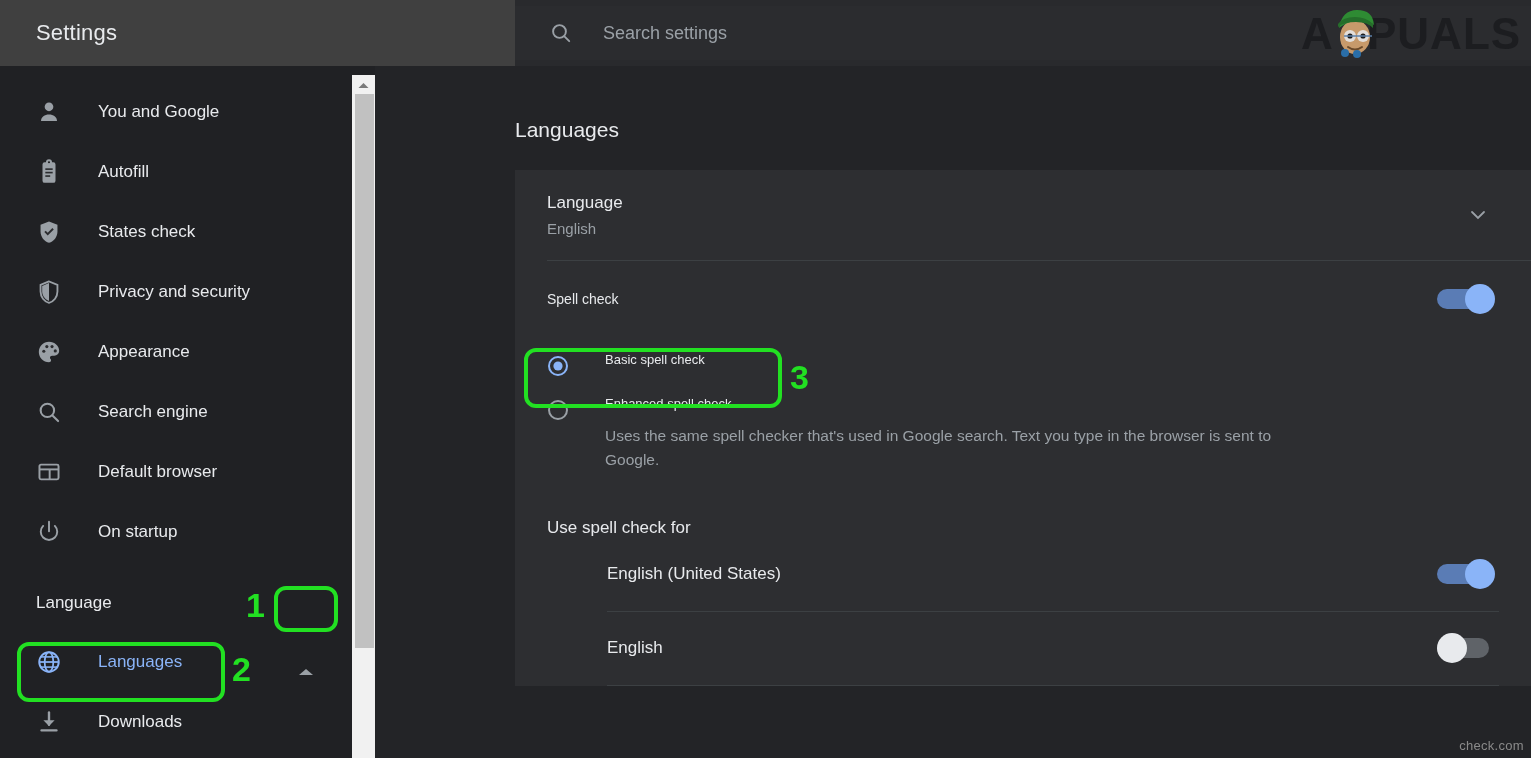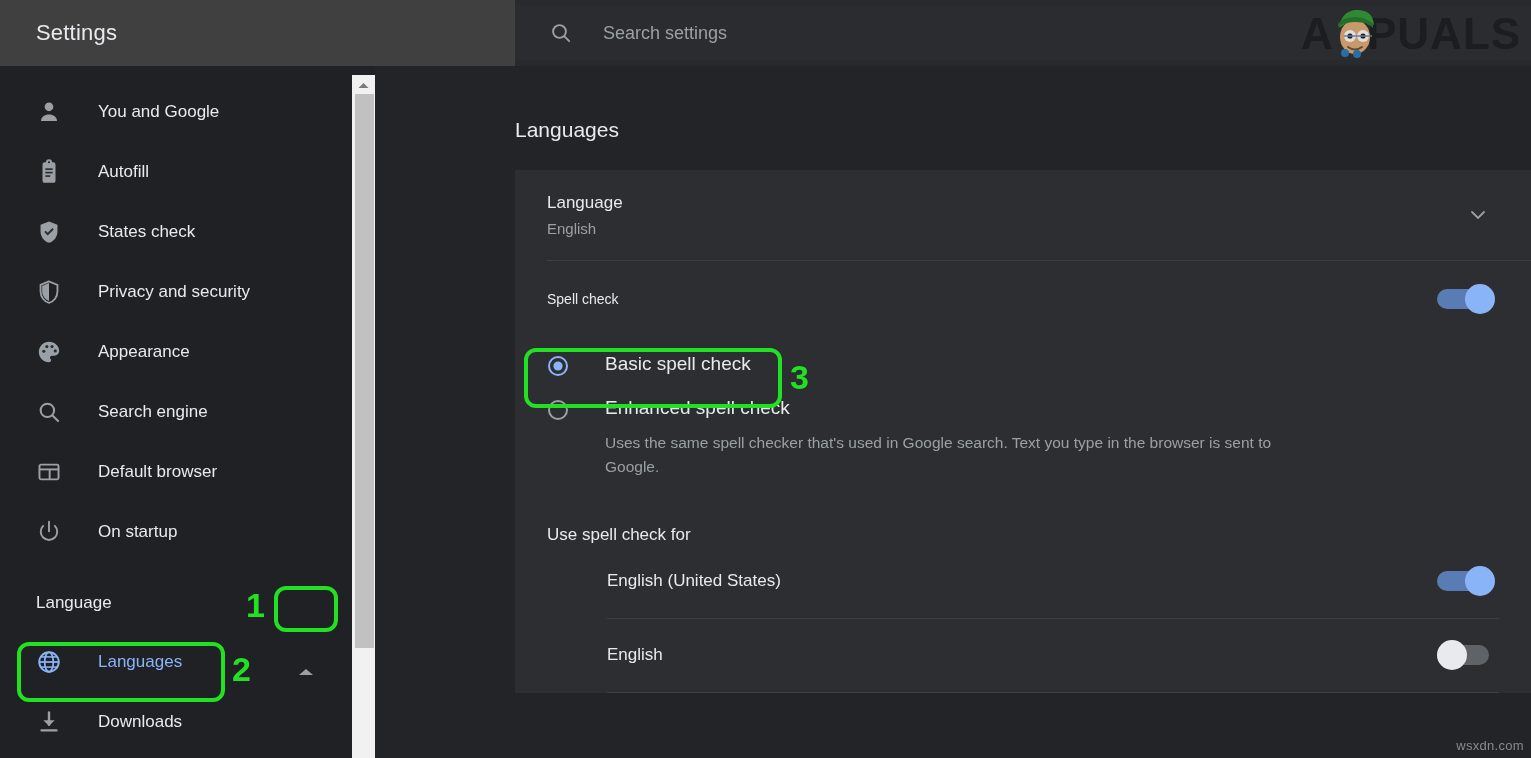--- a/index.html
+++ b/index.html
@@ -139,21 +139,21 @@
     border-radius: 50%; background: #e8eaed;
   }
   .toggle.on .track { background: #5a7cb5; }
   .toggle.on .knob { left: 28px; background: #8ab4f8; }
 
   
   .radio-group { padding: 6px 0 22px 32px; }
   .radio-item { display: flex; align-items: flex-start; padding: 10px 0; cursor: pointer; }
   .radio-item .rdo { flex: 0 0 22px; width: 22px; height: 22px; margin-top: 2px; line-height: 0; }
   .radio-body { margin-left: 36px; }
-  .radio-label { font-size: 19px; color: #e8eaed; line-height: 1.15; }
+  .radio-label { font-size: 13px; color: #e8eaed; line-height: 1.15; }
   .radio-desc {
     font-size: 15.5px; color: #9aa0a6; margin-top: 12px; line-height: 1.55;
     max-width: 700px;
   }
 
   .use-for-title {
     font-size: 17px; color: #e8eaed; padding: 14px 0 0 32px;
   }
   .lang-item {
     position: relative; margin-left: 92px; margin-right: 32px;
@@ -438,14 +438,14 @@
 
   <div class="anno-box" style="left:274px; top:586px; width:64px; height:46px;"></div>
   <div class="anno-num" style="left:246px; top:588px;">1</div>
 
   <div class="anno-box" style="left:17px; top:642px; width:208px; height:60px;"></div>
   <div class="anno-num" style="left:232px; top:652px;">2</div>
 
   <div class="anno-box" style="left:524px; top:348px; width:258px; height:60px;"></div>
   <div class="anno-num" style="left:790px; top:360px;">3</div>
 
-  <div class="watermark">wsxdn.com</div>
+  <div class="watermark">check.com</div>
 </div>
 
 </body></html>

